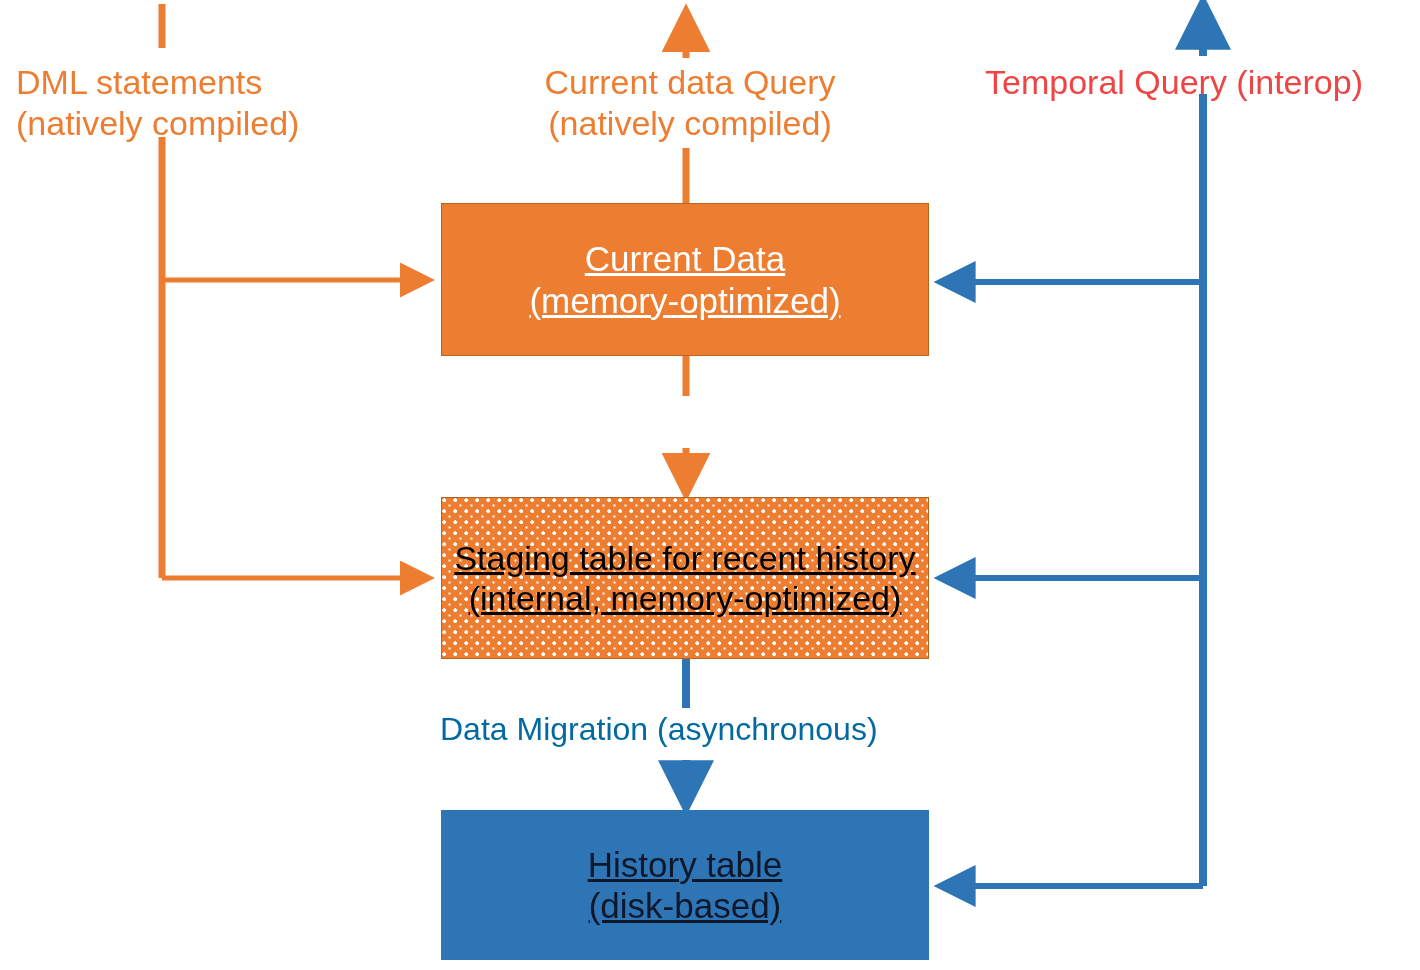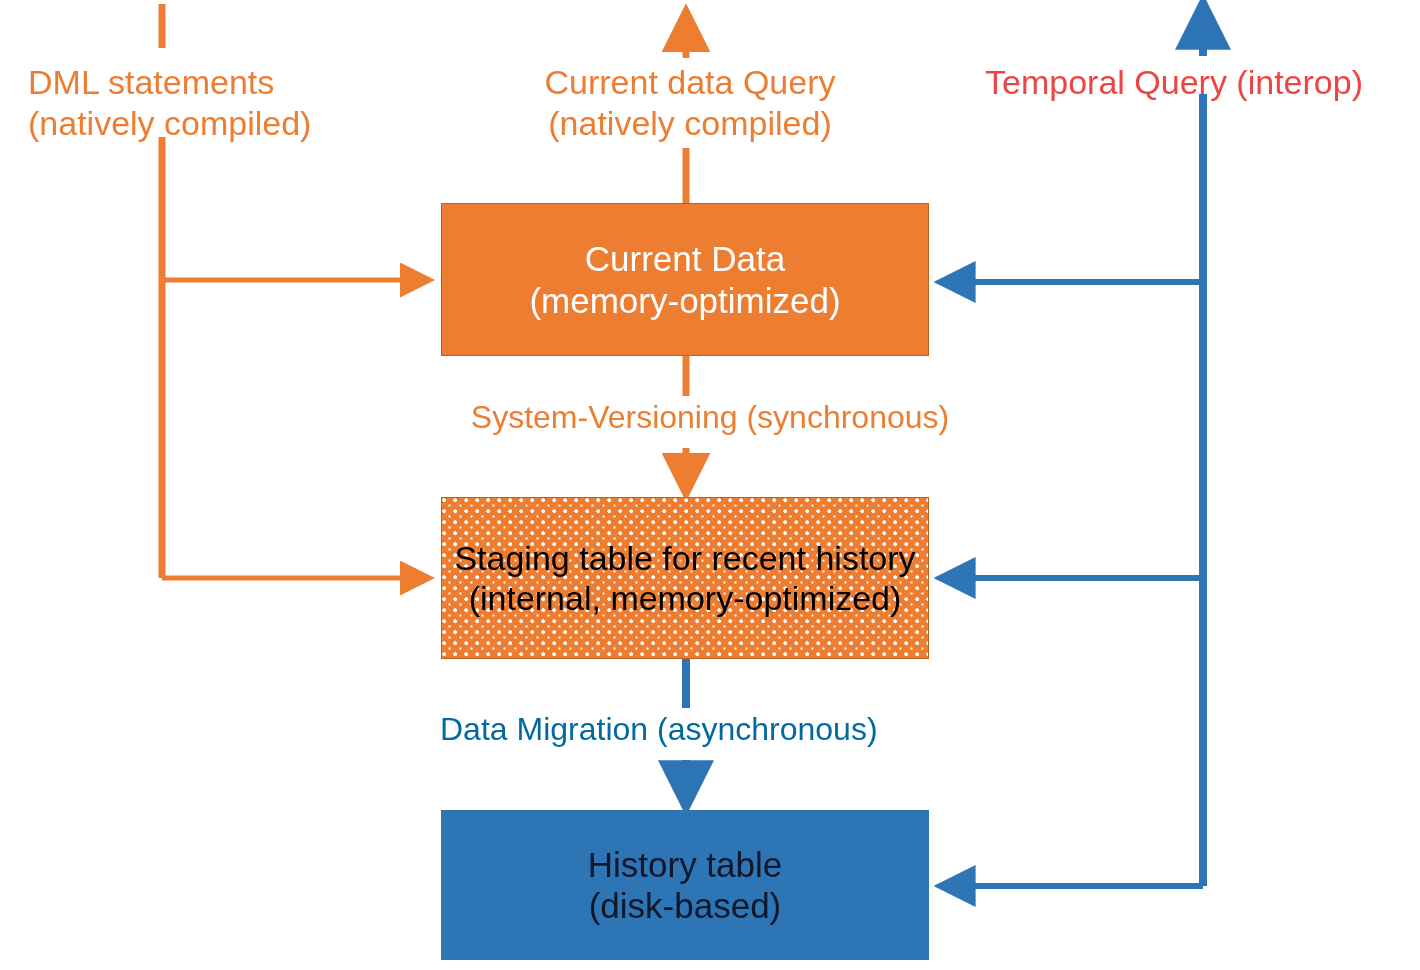--- a/index.html
+++ b/index.html
@@ -30,20 +30,21 @@
     display: flex;
     align-items: center;
     justify-content: center;
     text-align: center;
     line-height: 1.18;
   }
   .node-label {
     position: relative;
     z-index: 2;
     white-space: pre-line;
+    text-decoration: underline;
   }
 
   
   #box-current-data {
     left: 441px;
     top: 203px;
     width: 488px;
     height: 153px;
     background: #ED7D31;
     border: 1px solid #B5651D;
@@ -86,21 +87,20 @@
     white-space: pre-line;
     line-height: 1.22;
   }
   #label-dml {
     left: 16px;
     top: 62px;
     width: 340px;
     color: #ED7D31;
     font-size: 34px;
     text-align: left;
-    margin-left: 12px;
   }
   #label-current-query {
     left: 500px;
     top: 62px;
     width: 380px;
     color: #ED7D31;
     font-size: 34px;
     text-align: center;
   }
   #label-temporal-query {
@@ -192,17 +192,16 @@
   </div>
 
   <div class="annotation" id="label-dml">DML statements
 (natively compiled)</div>
 
   <div class="annotation" id="label-current-query">Current data Query
 (natively compiled)</div>
 
   <div class="annotation" id="label-temporal-query">Temporal Query (interop)</div>
 
-  <div class="annotation" id="label-system-versioning">System-Versioning (synchronous)</div>
 
   <div class="annotation" id="label-data-migration">Data  Migration (asynchronous)</div>
 
 </div>
 
 </body></html>

